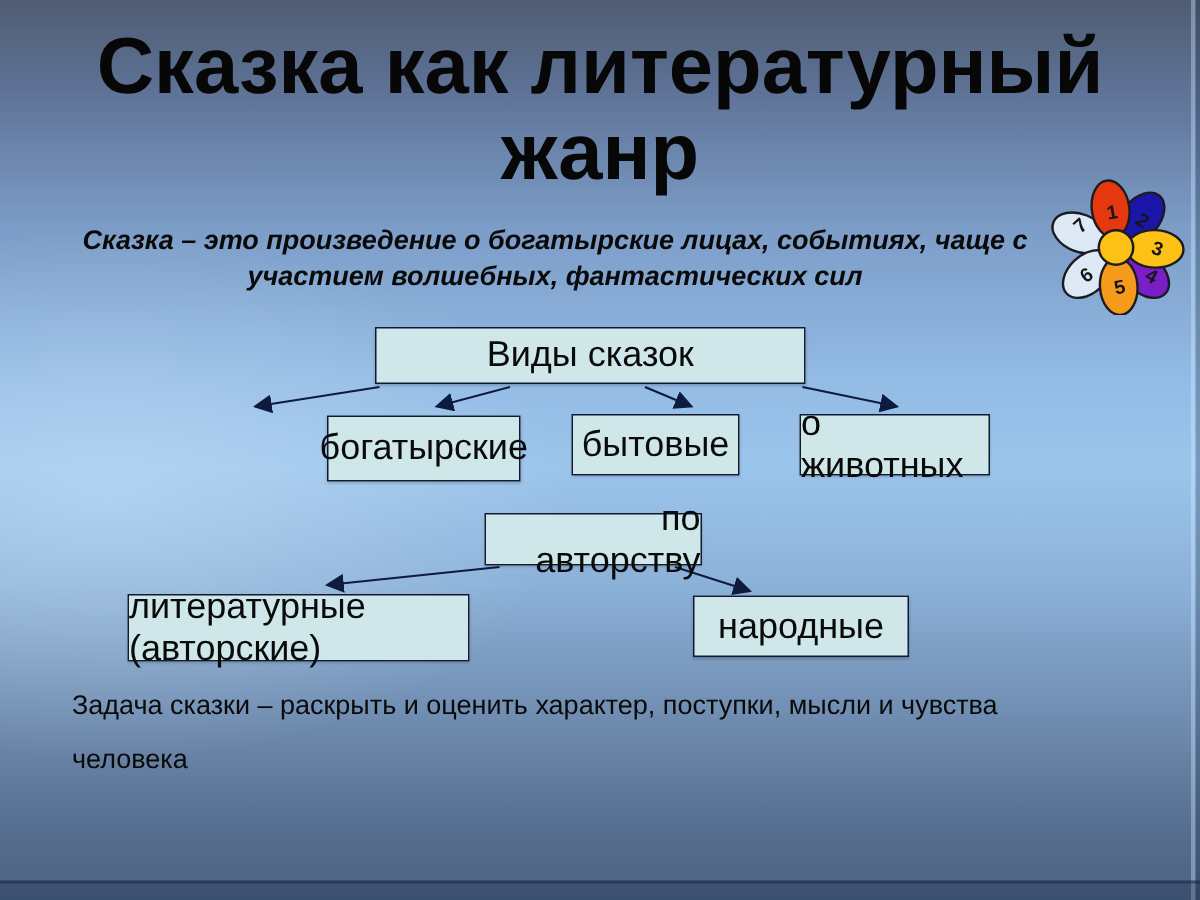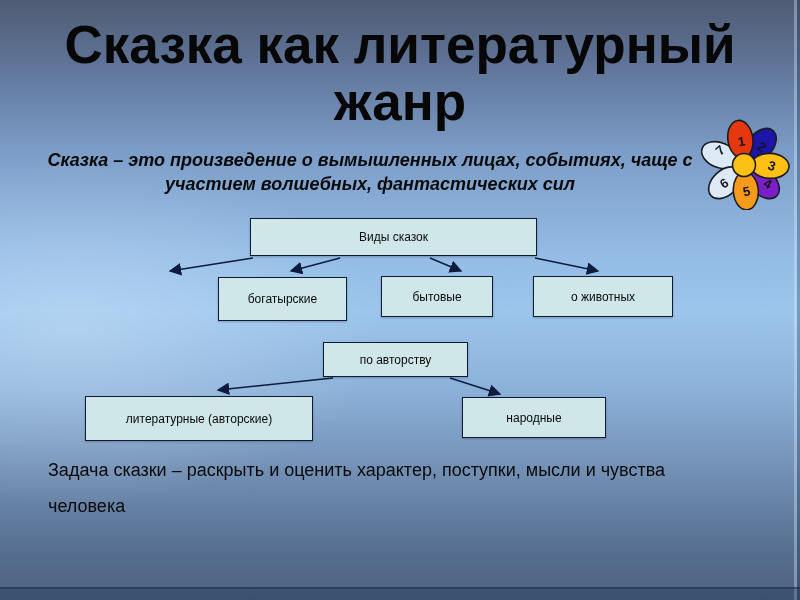--- a/index.html
+++ b/index.html
@@ -19,21 +19,21 @@
     color:#070707;
   }
   .subtitle{
     position:absolute;top:148px;left:25px;width:690px;
     font-size:18px;line-height:24px;text-align:center;
     font-weight:700;font-style:italic;color:#0a0a0a;
   }
   .box{
     position:absolute;display:flex;align-items:center;justify-content:center;
     background:#cfe7e8;border:1.6px solid #101a33;
-    font-size:12px;color:#0a0a0a;box-sizing:border-box;
+    font-size:24px;color:#0a0a0a;box-sizing:border-box;
     box-shadow:0 1px 2px rgba(10,20,40,0.25);
   }
   .arrows{position:absolute;top:0;left:0;pointer-events:none;}
   .flower{position:absolute;left:694px;top:110px;}
   .flower text{font-family:"Liberation Sans",sans-serif;font-weight:700;font-size:13px;fill:#15151a;}
   .footer-text{
     position:absolute;top:452px;left:48px;width:634px;
     font-size:18px;line-height:36px;font-weight:400;color:#0a0a0a;
   }
   .bottom-band{
@@ -49,21 +49,21 @@
     background:rgba(23,43,74,0.28);
   }
 </style>
 </head>
 <body>
 
 <div class="slide">
 
   <div class="title">Сказка как литературный жанр</div>
 
-  <div class="subtitle">Сказка – это произведение о вымышленных лицах, событиях, чаще с участием волшебных, фантастических сил</div>
+  <div class="subtitle">Сказка – это произведение о богатырские лицах, событиях, чаще с участием волшебных, фантастических сил</div>
 
   <svg class="flower" width="100" height="100" viewBox="0 0 100 100">
     <g stroke="#1b1b22" stroke-width="1.6">
       <g transform="rotate(40 50 55)">
         <ellipse cx="50" cy="29" rx="12.5" ry="19" fill="#1b16a8"></ellipse>
       </g>
       <g transform="rotate(133 50 55)">
         <ellipse cx="50" cy="29" rx="12.5" ry="19" fill="#7a1ec8"></ellipse>
       </g>
       <g transform="rotate(292 50 55)">
@@ -108,21 +108,21 @@
     </g>
   </svg>
 
   <div class="box" style="left:250px;top:218px;width:287px;height:38px;">Виды сказок</div>
 
 
   <div class="box" style="left:218px;top:277px;width:129px;height:44px;">богатырские</div>
 
   <div class="box" style="left:381px;top:276px;width:112px;height:41px;">бытовые</div>
 
-  <div class="box" style="left:533px;top:276px;width:140px;height:41px;">о животных</div>
+  <div class="box" style="left:533px;top:276px;width:127px;height:41px;">о животных</div>
 
   <div class="box" style="left:323px;top:342px;width:145px;height:35px;text-align:right;">по авторству</div>
 
   <div class="box" style="left:85px;top:396px;width:228px;height:45px;">литературные (авторские)</div>
 
   <div class="box" style="left:462px;top:397px;width:144px;height:41px;">народные</div>
 
   <div class="footer-text">Задача сказки – раскрыть и оценить характер, поступки, мысли и чувства человека</div>
 
   <div class="right-edge-line"></div>

